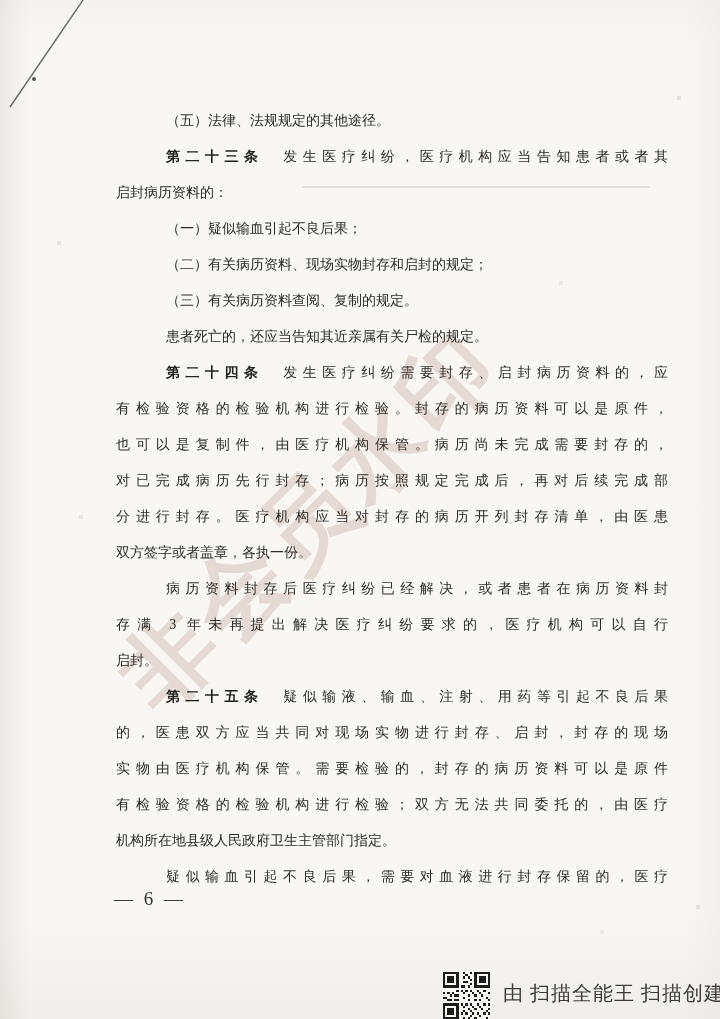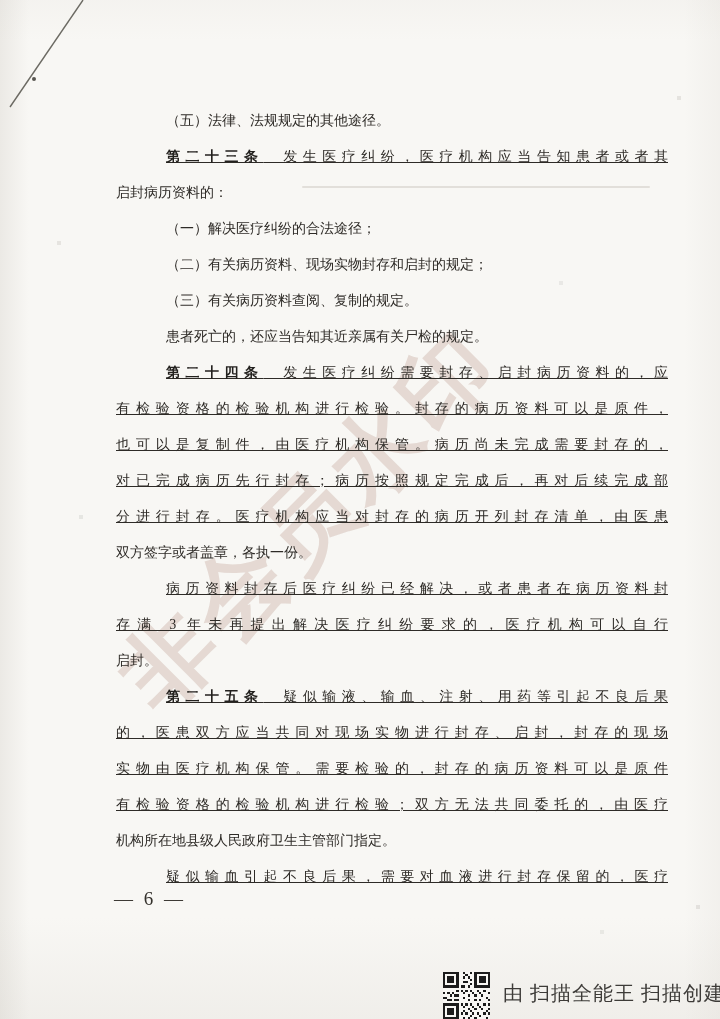--- a/index.html
+++ b/index.html
@@ -12,21 +12,21 @@
     content:"";position:absolute;inset:0;pointer-events:none;
     background:
       linear-gradient(90deg, rgba(190,185,176,.22) 0px, rgba(190,185,176,0) 4%, rgba(190,185,176,0) 95%, rgba(205,200,192,.14) 100%),
       linear-gradient(180deg, rgba(210,205,198,.10) 0px, rgba(210,205,198,0) 4%, rgba(210,205,198,0) 90%, rgba(198,192,182,.16) 100%);
   }
   .content{
     position:absolute;left:116px;top:103px;width:552px;
     color:#2e2b27;font-size:14px;
   }
   .ln{height:36px;line-height:36px;text-align:justify;overflow:hidden;}
-  .jl{text-align-last:justify;text-decoration:underline;}
+  .jl{text-align-last:justify;}
   .indent{text-indent:50px;}
   .hd{font-weight:bold;color:#23211e;}
   .pagenum{
     position:absolute;left:114px;top:888px;font-size:19px;
     letter-spacing:3px;color:#34312c;
   }
   .watermark{
     position:absolute;left:60px;top:474px;width:500px;height:92px;
     line-height:92px;font-size:92px;font-weight:bold;text-align:center;
     color:rgba(198,168,158,0.38);
@@ -67,21 +67,21 @@
 
   <div class="watermark">非会员水印</div>
 
   <div class="smudge"></div>
   <div class="specks"></div>
 
   <div class="content">
     <div class="ln indent"><b class="hd"></b><span>（五）法律、法规规定的其他途径。</span></div>
     <div class="ln indent jl"><b class="hd">第二十三条</b><span>　发生医疗纠纷，医疗机构应当告知患者或者其</span></div>
     <div class="ln"><b class="hd"></b><span>启封病历资料的：</span></div>
-    <div class="ln indent"><b class="hd"></b><span>（一）解决医疗纠纷的合法途径；</span></div>
+    <div class="ln indent"><b class="hd"></b><span>（一）疑似输血引起不良后果；</span></div>
     <div class="ln indent"><b class="hd"></b><span>（二）有关病历资料、现场实物封存和启封的规定；</span></div>
     <div class="ln indent"><b class="hd"></b><span>（三）有关病历资料查阅、复制的规定。</span></div>
     <div class="ln indent"><b class="hd"></b><span>患者死亡的，还应当告知其近亲属有关尸检的规定。</span></div>
     <div class="ln indent jl"><b class="hd">第二十四条</b><span>　发生医疗纠纷需要封存、启封病历资料的，应</span></div>
     <div class="ln jl"><b class="hd"></b><span>有检验资格的检验机构进行检验。封存的病历资料可以是原件，</span></div>
     <div class="ln jl"><b class="hd"></b><span>也可以是复制件，由医疗机构保管。病历尚未完成需要封存的，</span></div>
     <div class="ln jl"><b class="hd"></b><span>对已完成病历先行封存；病历按照规定完成后，再对后续完成部</span></div>
     <div class="ln jl"><b class="hd"></b><span>分进行封存。医疗机构应当对封存的病历开列封存清单，由医患</span></div>
     <div class="ln"><b class="hd"></b><span>双方签字或者盖章，各执一份。</span></div>
     <div class="ln indent jl"><b class="hd"></b><span>病历资料封存后医疗纠纷已经解决，或者患者在病历资料封</span></div>

